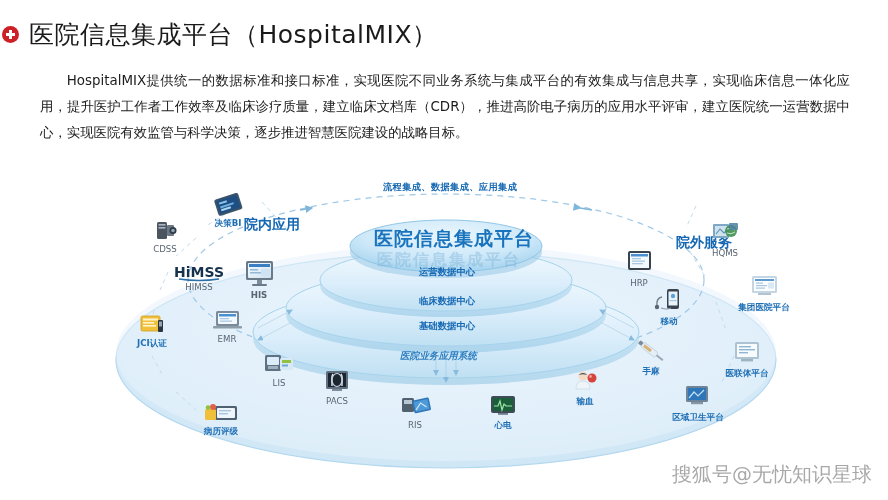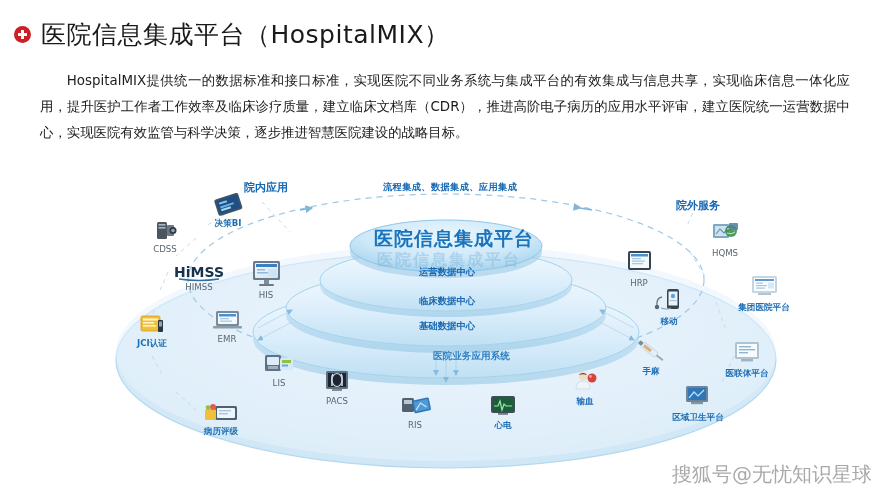--- a/index.html
+++ b/index.html
@@ -5,21 +5,21 @@
   html,body{margin:0;padding:0;}
   body{
     width:888px;height:500px;
     background:#ffffff;
     font-family:"Liberation Sans","DejaVu Sans",sans-serif;
     overflow:hidden;position:relative;
   }
   
   .header{
     position:absolute;left:0;top:14px;width:888px;height:40px;
-    display:flex;align-items:center;padding-left:14px;box-sizing:border-box;
+    display:flex;align-items:center;padding-left:2px;box-sizing:border-box;
   }
   .hdr-icon{
     width:17px;height:17px;border-radius:50%;
     background:#cc2027;position:relative;flex:0 0 auto;margin-right:10px;
   }
   .hdr-icon:before,.hdr-icon:after{
     content:"";position:absolute;background:#fff;
   }
   .hdr-icon:before{left:4px;top:7.5px;width:9px;height:2.5px;}
   .hdr-icon:after{left:7.25px;top:4px;width:2.5px;height:9px;}
@@ -43,23 +43,24 @@
   .node .glyph{
     display:block;margin:0 auto;
   }
   .node .cap{
     display:block;font-size:8.6px;white-space:nowrap;line-height:11px;
     font-family:"DejaVu Sans","Liberation Sans",sans-serif;
   }
   .cap-en{color:#5a6672;}
   .cap-cn{color:#1f6fb5;font-weight:bold;}
   .zone-lbl{
-    position:absolute;font-size:11px;font-weight:bold;color:#1668b3;
+    position:absolute;font-size:14px;font-weight:bold;color:#1668b3;
     white-space:nowrap;
     font-family:Liberation Mono, monospace;
+    margin-top:36px;
   }
   .arc-lbl{
     position:absolute;font-size:9.2px;font-weight:bold;color:#1668b3;
     white-space:nowrap;letter-spacing:0.4px;
     font-family:"DejaVu Sans","Liberation Sans",sans-serif;
   }
   .ring-lbl{
     position:absolute;font-size:9.4px;font-weight:bold;color:#1668b3;
     white-space:nowrap;text-align:center;
     font-family:"DejaVu Sans","Liberation Sans",sans-serif;
@@ -203,21 +204,21 @@
 
   <div class="arc-lbl" style="left:383px;top:21px;">流程集成、数据集成、应用集成</div>
 
   <div class="core-lbl" style="left:374px;top:66px;">医院信息集成平台</div>
   <div class="core-ghost" style="left:377px;top:90px;">医院信息集成平台</div>
 
   <div class="ring-lbl" style="left:410px;top:106px;width:74px;">运营数据中心</div>
   <div class="ring-lbl" style="left:410px;top:135px;width:74px;">临床数据中心</div>
   <div class="ring-lbl" style="left:410px;top:160px;width:74px;">基础数据中心</div>
 
-  <div class="biz-lbl" style="left:433px;top:190px;">医院业务应用系统</div>
+  <div class="biz-lbl" style="left:400px;top:190px;font-style:italic;">医院业务应用系统</div>
 
   <div class="node" style="left:198px;top:32px;width:60px;">
     <svg class="glyph" width="38" height="26" viewBox="0 0 38 26">
       <g transform="rotate(-18 19 13)">
         <rect x="7" y="4" width="25" height="17" rx="2" fill="#39536b"></rect>
         <rect x="9" y="6" width="21" height="13" rx="1" fill="#1f4f82"></rect>
         <rect x="11" y="8" width="8" height="2" fill="#8fc4ea"></rect>
         <rect x="11" y="12" width="14" height="2" fill="#6fb0e0"></rect>
         <rect x="11" y="15" width="10" height="2" fill="#a9d6f2"></rect>
       </g>
@@ -269,21 +270,21 @@
       <rect x="20" y="10" width="12" height="1.4" fill="#a8c6dd"></rect>
       <rect x="20" y="13" width="9" height="1.4" fill="#a8c6dd"></rect>
       <rect x="6" y="9" width="11" height="11" rx="1.5" fill="#f0c03a"></rect>
       <circle cx="14" cy="7" r="3" fill="#e0604a"></circle>
       <circle cx="9" cy="7.5" r="2.3" fill="#8fc23e"></circle>
     </svg>
     <span class="disc sm"></span>
     <span class="cap cap-cn">病历评级</span>
   </div>
 
-  <div class="node" style="left:235px;top:98px;width:62px;">
+  <div class="node" style="left:228px;top:98px;width:62px;font-weight:bold;">
     <svg class="glyph" width="44" height="32" viewBox="0 0 44 32">
       <rect x="9" y="3" width="27" height="19" rx="1.5" fill="#6b7a88"></rect>
       <rect x="11" y="5" width="23" height="15" rx="1" fill="url(#gScreen)"></rect>
       <rect x="12" y="6" width="21" height="3" fill="#3a7fc1"></rect>
       <rect x="13" y="11" width="8" height="1.5" fill="#8fb8da"></rect>
       <rect x="13" y="14" width="12" height="1.5" fill="#8fb8da"></rect>
       <rect x="24" y="11" width="9" height="7" fill="#cfe3f3"></rect>
       <rect x="20" y="22" width="5" height="4" fill="#7e8d9a"></rect>
       <rect x="15" y="26" width="15" height="2" rx="1" fill="#6b7a88"></rect>
     </svg>

